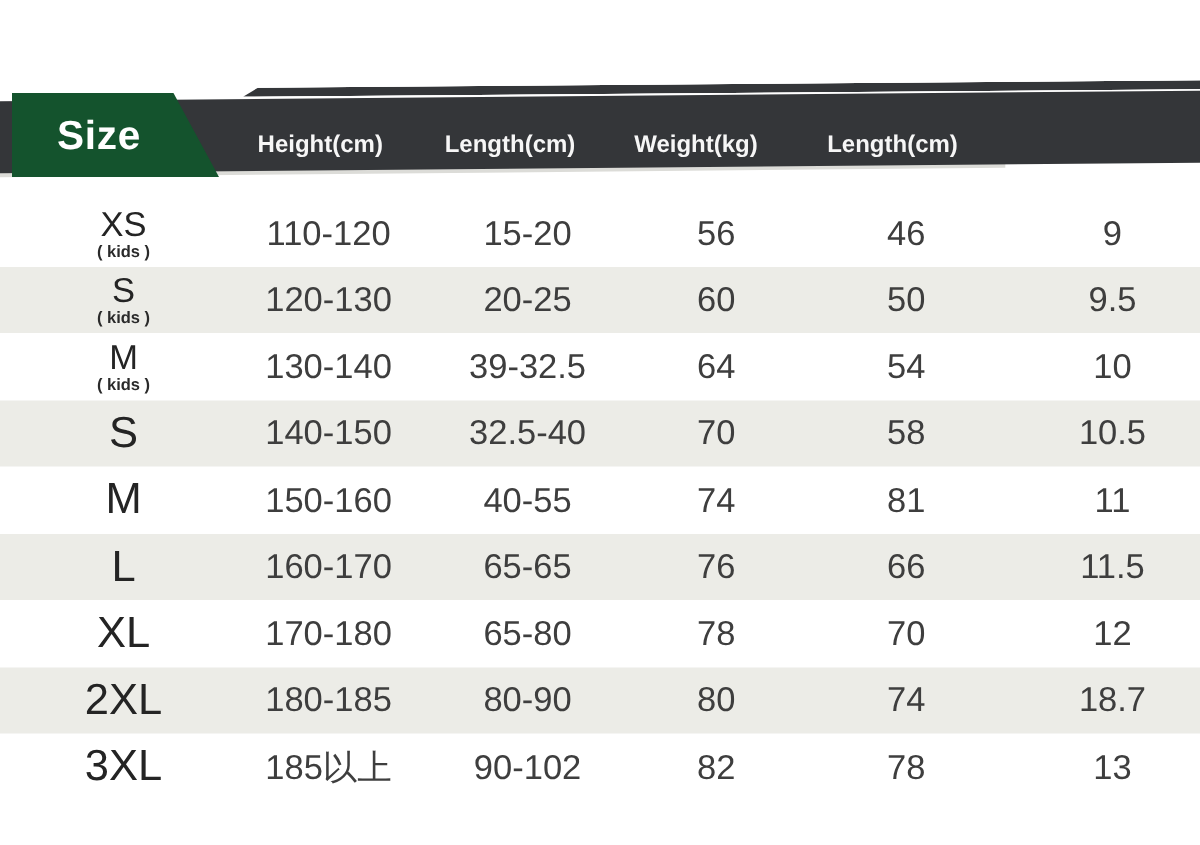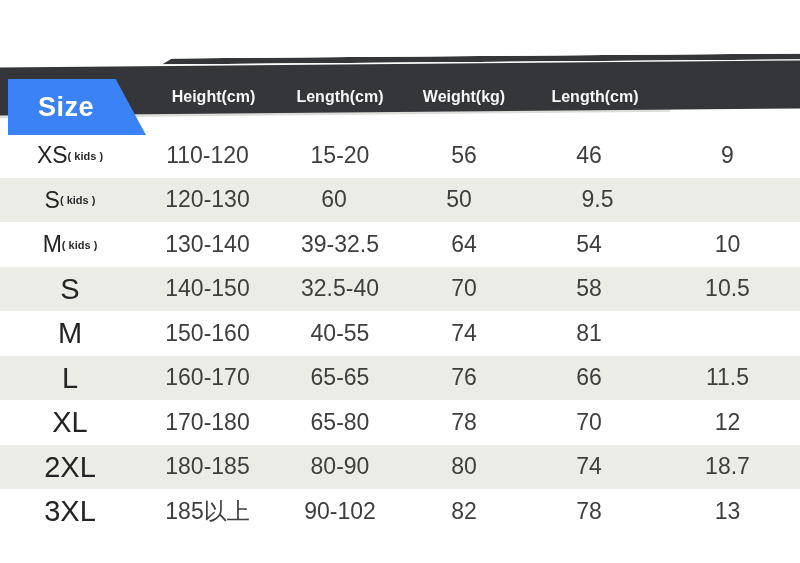--- a/index.html
+++ b/index.html
@@ -29,44 +29,45 @@
   }
   .header-labels {
     position: absolute; left: 0; top: 81px; width: 800px; height: 32px;
     display: flex; z-index: 4; line-height: 32px;
     color: #f6f6f6; font-weight: bold; font-size: 16px;
     transform: translateX(6px);
   }
   .header-labels .hcell { text-align: center; }
 
   .size-tab {
-    position: absolute; left: 8px; top: 79px; width: 138px; height: 56px;
-    background: #3b82f6; z-index: 5;
+    position: absolute; left: 8px; top: 62px; width: 138px; height: 56px;
+    background: #14532d; z-index: 5;
     clip-path: polygon(0 0, 78% 0, 100% 100%, 0 100%);
     color: #ffffff; font-weight: bold; font-size: 27px;
     line-height: 56px; padding-left: 30px;
     letter-spacing: 0.5px;
   }
 
   
   .size-table { position: absolute; left: 0; top: 133px; width: 800px; z-index: 3; }
   .row {
     display: flex; align-items: center; height: 44.5px; width: 800px;
   }
   .row.alt { background: #ececE7; background: #ececе7; background: #ececE7; }
   .row.alt { background: #ececd и; } 
 </style>
 <style>
   
   .row.alt { background: #ececе7; }
   .row.alt { background: #ECECE7 !important; }
   .cell {
     text-align: center; color: #3e3e3e; font-size: 23px;
-    display: flex; flex-direction: row; justify-content: center; align-items: center;
+    display: flex; flex-direction: column; justify-content: center; align-items: center;
     height: 100%;
+    margin-left: 26px;
   }
   .c1 { width: 140px; } .c2 { width: 135px; } .c3 { width: 130px; }
   .c4 { width: 118px; } .c5 { width: 132px; } .c6 { width: 145px; }
   .size-main { color: #242424; font-size: 29px; line-height: 1.05; }
   .row.kids .size-main { font-size: 23px; }
   .size-note { color: #2a2a2a; font-size: 11px; font-weight: bold; line-height: 1.1; margin-top: 1px; }
   .size-note:empty { display: none; }
 </style>
 </head>
 <body>
@@ -101,20 +102,21 @@
       <div class="cell c5">46</div>
       <div class="cell c6">9</div>
     </div>
 
     <div class="row kids alt">
       <div class="cell c1">
         <div class="size-main">S</div>
         <div class="size-note">(  kids  )</div>
       </div>
       <div class="cell c2">120-130</div>
+      <div class="cell c3">20-25</div>
       <div class="cell c4">60</div>
       <div class="cell c5">50</div>
       <div class="cell c6">9.5</div>
     </div>
 
     <div class="row kids">
       <div class="cell c1">
         <div class="size-main">M</div>
         <div class="size-note">(  kids  )</div>
       </div>
@@ -139,20 +141,21 @@
 
     <div class="row">
       <div class="cell c1">
         <div class="size-main">M</div>
 
       </div>
       <div class="cell c2">150-160</div>
       <div class="cell c3">40-55</div>
       <div class="cell c4">74</div>
       <div class="cell c5">81</div>
+      <div class="cell c6">11</div>
     </div>
 
     <div class="row alt">
       <div class="cell c1">
         <div class="size-main">L</div>
 
       </div>
       <div class="cell c2">160-170</div>
       <div class="cell c3">65-65</div>
       <div class="cell c4">76</div>

